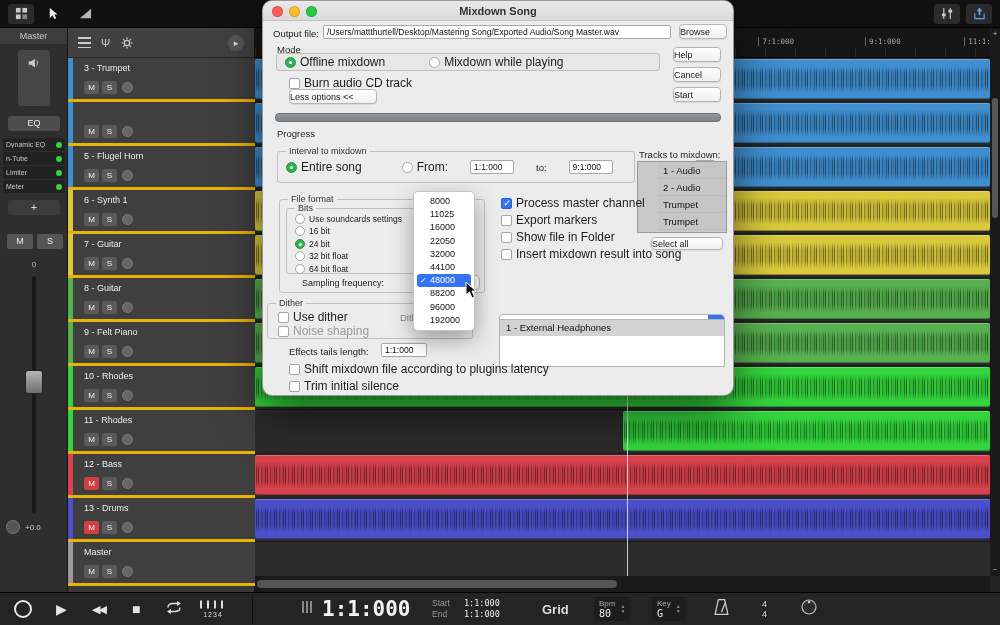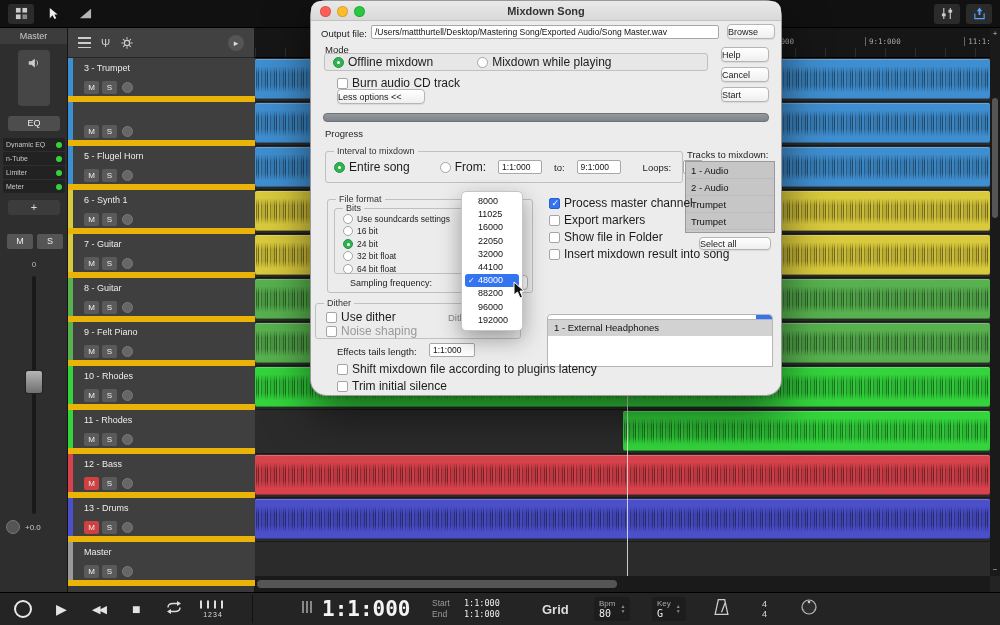--- a/index.html
+++ b/index.html
@@ -44,21 +44,21 @@
   
   .trackpanel { position:absolute; left:68px; top:28px; width:187px; height:564px; background:#383838;
                 border-right:1px solid #151515; }
   .tphead { height:30px; background:#414141; border-bottom:1px solid #262626; display:flex;
             align-items:center; gap:10px; padding:0 10px; }
   .lines-icon { width:13px; height:11px; background:repeating-linear-gradient(180deg,#ccc 0 2px,transparent 2px 5px); }
   .routing-glyph { color:#ccc; font-size:11px; }
   .circbtn { width:16px; height:16px; border-radius:50%; background:#555; color:#ddd; font-size:9px;
              display:flex; align-items:center; justify-content:center; margin-left:auto; }
   .trackrows { position:absolute; left:0; top:30px; width:187px; }
-  .track { position:relative; height:44px; background:#3f3f3f; border-bottom:6px solid #eab308; }
+  .track { position:relative; height:44px; background:#3f3f3f; border-bottom:3px solid #eab308; }
   .tstrip { position:absolute; left:0; top:0; bottom:0; width:5px; }
   .tname { padding:5px 0 0 16px; font-size:9px; color:#ececec; white-space:nowrap; }
   .tcontrols { position:absolute; left:16px; top:23px; display:flex; gap:3px; align-items:center; }
   .tms { width:15px; height:13px; background:#5a5a5a; border-radius:2px; color:#eee; font-size:8px;
          text-align:center; line-height:13px; }
   .track.m-on .tms.tm { background:#d04040; }
   .tdot { width:11px; height:11px; border-radius:50%; background:#666; border:1px solid #7a7a7a; margin-left:2px; }
 
   
   .timeline { position:absolute; left:255px; top:28px; width:745px; height:564px; background:#232323; }
@@ -103,22 +103,22 @@
   .se-val { color:#eee; font-family:"DejaVu Sans Mono",monospace; }
   .grid-label { font-size:13px; font-weight:bold; color:#ddd; }
   .stepbox { background:#1d1d1d; border-radius:3px; padding:2px 5px; display:flex; gap:5px; align-items:center; }
   .step-col { display:flex; flex-direction:column; line-height:5px; font-size:5px; color:#8a8a8a; }
   .sb-label { font-size:8px; color:#aaa; }
   .sb-val { font-size:10px; color:#eee; font-family:"DejaVu Sans Mono",monospace; }
   .sig { text-align:center; font-size:9px; color:#ddd; line-height:10px; }
 
   
   .dialog { position:absolute; left:262px; top:0; width:472px; height:396px; background:#ececec;
-            border-radius:16px; border:1px solid rgba(0,0,0,.35); box-shadow:0 18px 45px rgba(0,0,0,.55);
-            font-size:9.5px; color:#1c1c1c; z-index:40;margin-left:48px; }
+            border-radius:10px; border:1px solid rgba(0,0,0,.35); box-shadow:0 18px 45px rgba(0,0,0,.55);
+            font-size:9.5px; color:#1c1c1c; z-index:40; }
   .titlebar { height:20px; background:linear-gradient(#e9e9e9,#d9d9d9); border-bottom:1px solid #c2c2c2;
               border-radius:9px 9px 0 0; text-align:center; font-size:11px; font-weight:bold;
               line-height:20px; color:#333; position:relative; }
   .lights { position:absolute; left:9px; top:5px; display:flex; gap:6px; }
   .light { width:11px; height:11px; border-radius:50%; border:1px solid rgba(0,0,0,.15); }
   .dabs { position:absolute; }
   .dlabel { font-size:9.5px; color:#222; white-space:nowrap; }
   .din { font-size:8.5px; height:14px; border:1px solid #a8a8a8; border-radius:2px; padding:0 3px;
          background:#fff; color:#111; font-family:"Liberation Sans",sans-serif; }
   .dlgbtn { width:48px; height:15px; background:linear-gradient(#fff,#efefef); border:1px solid #b5b5b5;
@@ -563,39 +563,39 @@
     <div class="dabs dlgbtn" style="right:12px; top:46px;">Help</div>
     <div class="dabs dlgbtn" style="right:12px; top:66px;">Cancel</div>
     <div class="dabs dlgbtn" style="right:12px; top:86px;">Start</div>
     <div class="dabs dlgbtn" style="left:26px; top:88px; width:88px;">Less options &lt;&lt;</div>
 
     <div class="dabs progressbar" style="left:12px; top:112px; width:446px; height:9px;"></div>
     <div class="dabs dlabel" style="left:14px; top:127px;">Progress</div>
 
     <div class="dabs groupbox" style="left:14px; top:150px; width:358px; height:32px;">
       <div class="grouplabel">Interval to mixdown</div>
-      <div style="display:flex; align-items:center; gap:12px; padding:0 8px; height:100%;">
+      <div style="display:flex; align-items:center; gap:22px; padding:0 8px; height:100%;">
         <div class="opt sel">
           <span class="radio"></span>
           <span>Entire song</span>
         </div>
         <div class="opt" style="margin-left:18px;">
           <span class="radio"></span>
           <span>From:</span>
         </div>
         <input class="din" style="width: 44px;" value="1:1:000">
         <span class="dlabel">to:</span>
         <input class="din" style="width: 44px;" value="9:1:000">
         <span class="dlabel" style="margin-left:10px;">Loops:</span>
         <input class="din" style="width: 20px;" value="1">
       </div>
     </div>
 
     <div class="dabs dlabel" style="left:376px; top:148px;">Tracks to mixdown:</div>
-    <div class="dabs listbox" style="left:374px; top:160px; width:90px; height:72px;">
+    <div class="dabs listbox" style="left:374px; top:160px; width:90px; height:72px;padding-left:20px;">
 
     <div class="litem">1 - Audio</div>
         <div class="litem">2 - Audio</div>
         <div class="litem">Trumpet</div>
         <div class="litem">Trumpet</div>
       </div>
     <div class="dabs dlgbtn" style="left:388px; top:236px; width:72px; height:13px; line-height:12px;">Select all</div>
 
     <div class="dabs groupbox" style="left:16px; top:198px; width:206px; height:94px;">
       <div class="grouplabel">File format</div>

